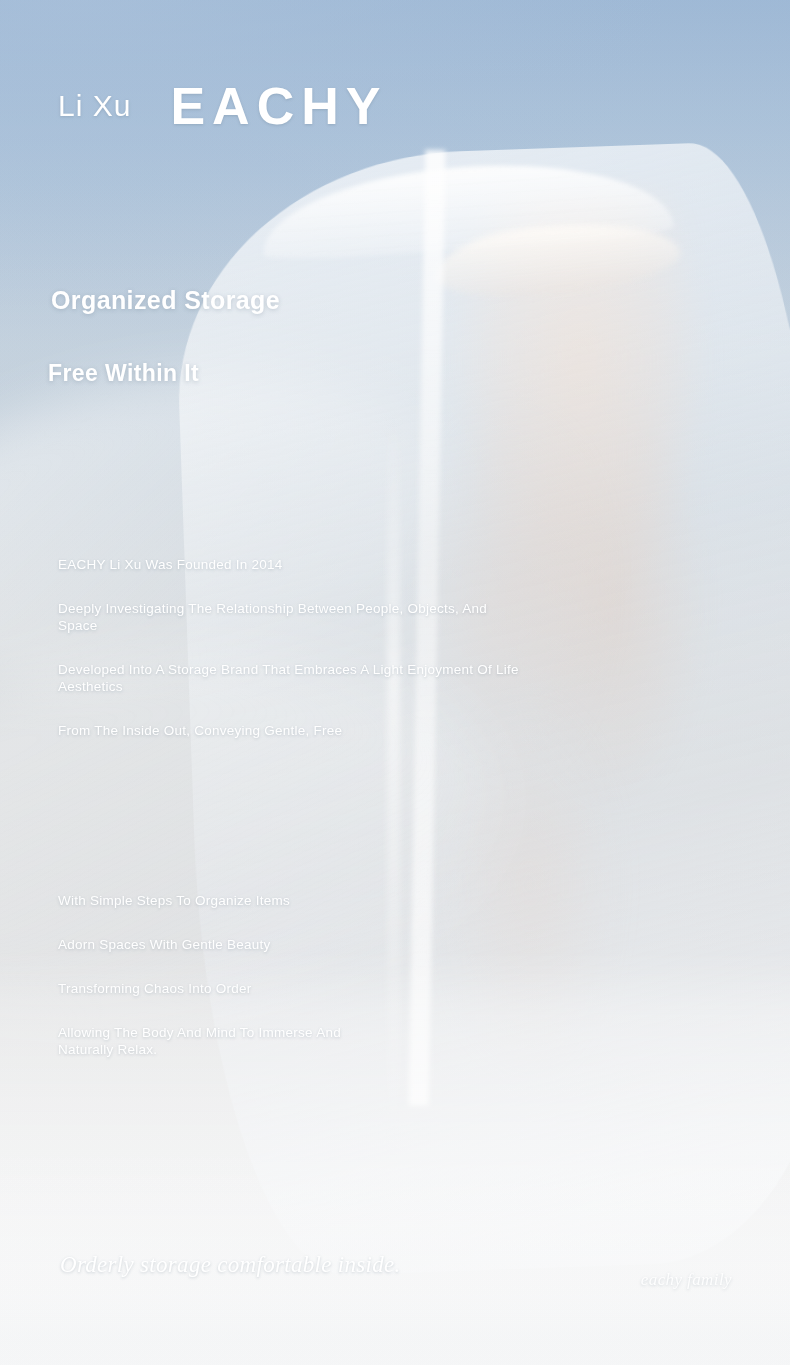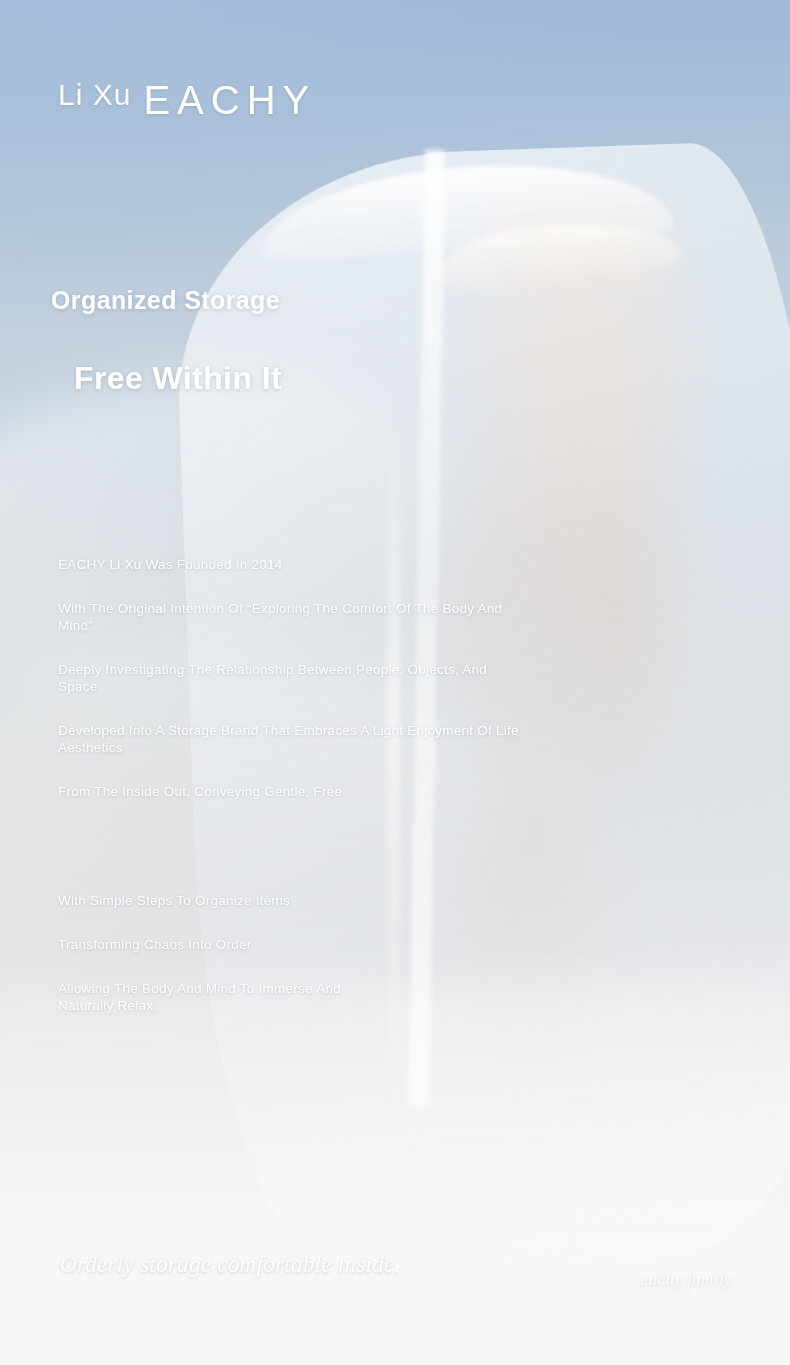--- a/index.html
+++ b/index.html
@@ -163,51 +163,52 @@
   
   .content {
     position: absolute;
     inset: 0;
   }
 
   .brandbar {
     position: absolute;
     left: 58px; top: 80px;
     display: flex;
-    align-items: flex-start;
+    align-items: center;
     gap: 12px;
     color: #ffffff;
     text-shadow: 0 1px 3px rgba(90,110,130,0.28);
   }
   .brand-cn {
     font-size: 30px;
     font-weight: 400;
     letter-spacing: 1px;
     line-height: 1;
   }
   .brand-en {
-    font-size: 40px;
-    font-weight: 400;
+    font-size: 52px;
+    font-weight: 700;
     letter-spacing: 7px;
     line-height: 1;
+    margin-left: 27px;
   }
 
   .headline1 {
     position: absolute;
     left: 51px; top: 286px;
     font-size: 25px;
     font-weight: 700;
     color: #ffffff;
     letter-spacing: .4px;
     text-shadow: 0 1px 4px rgba(95,115,135,0.30);
   }
   .headline2 {
     position: absolute;
-    left: 74px; top: 360px;
-    font-size: 32px;
+    left: 48px; top: 360px;
+    font-size: 23px;
     font-weight: 700;
     color: #ffffff;
     letter-spacing: .4px;
     text-shadow: 0 1px 4px rgba(95,115,135,0.30);
   }
 
   .para-block {
     position: absolute;
     left: 58px; top: 556px;
     width: 470px;
@@ -286,28 +287,28 @@
     <div class="brandbar">
       <span class="brand-cn">Li Xu</span>
       <span class="brand-en">EACHY</span>
     </div>
 
     <div class="headline1">Organized Storage</div>
     <div class="headline2">Free Within It</div>
 
     <div class="para-block">
       <div class="line">EACHY Li Xu Was Founded In 2014</div>
-      <div class="line">With The Original Intention Of “Exploring The Comfort Of The Body And Mind”</div>
       <div class="line">Deeply Investigating The Relationship Between People, Objects, And Space</div>
       <div class="line">Developed Into A Storage Brand That Embraces A Light Enjoyment Of Life Aesthetics</div>
       <div class="line">From The Inside Out, Conveying Gentle, Free</div>
     </div>
 
     <div class="quote-block">
       <div class="line">With Simple Steps To Organize Items</div>
+      <div class="line">Adorn Spaces With Gentle Beauty</div>
       <div class="line">Transforming Chaos Into Order</div>
       <div class="line">Allowing The Body And Mind To Immerse And Naturally Relax.</div>
     </div>
 
     <div class="footer-left">Orderly storage comfortable inside.</div>
     <div class="footer-right">eachy family</div>
 
   </div>
 </div>
 

